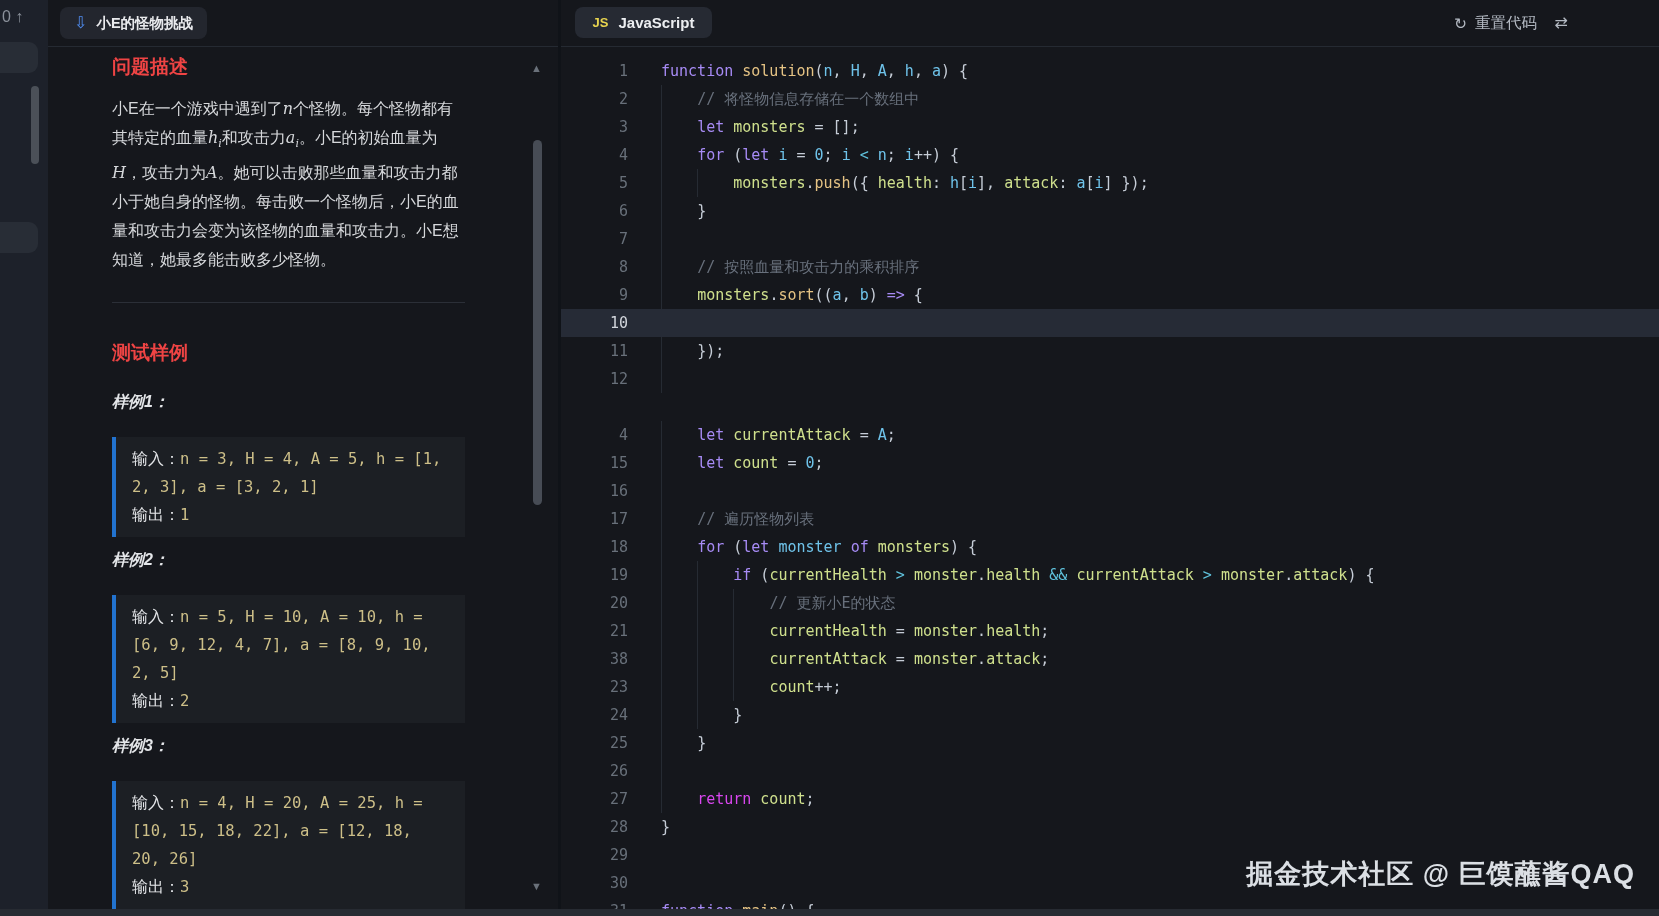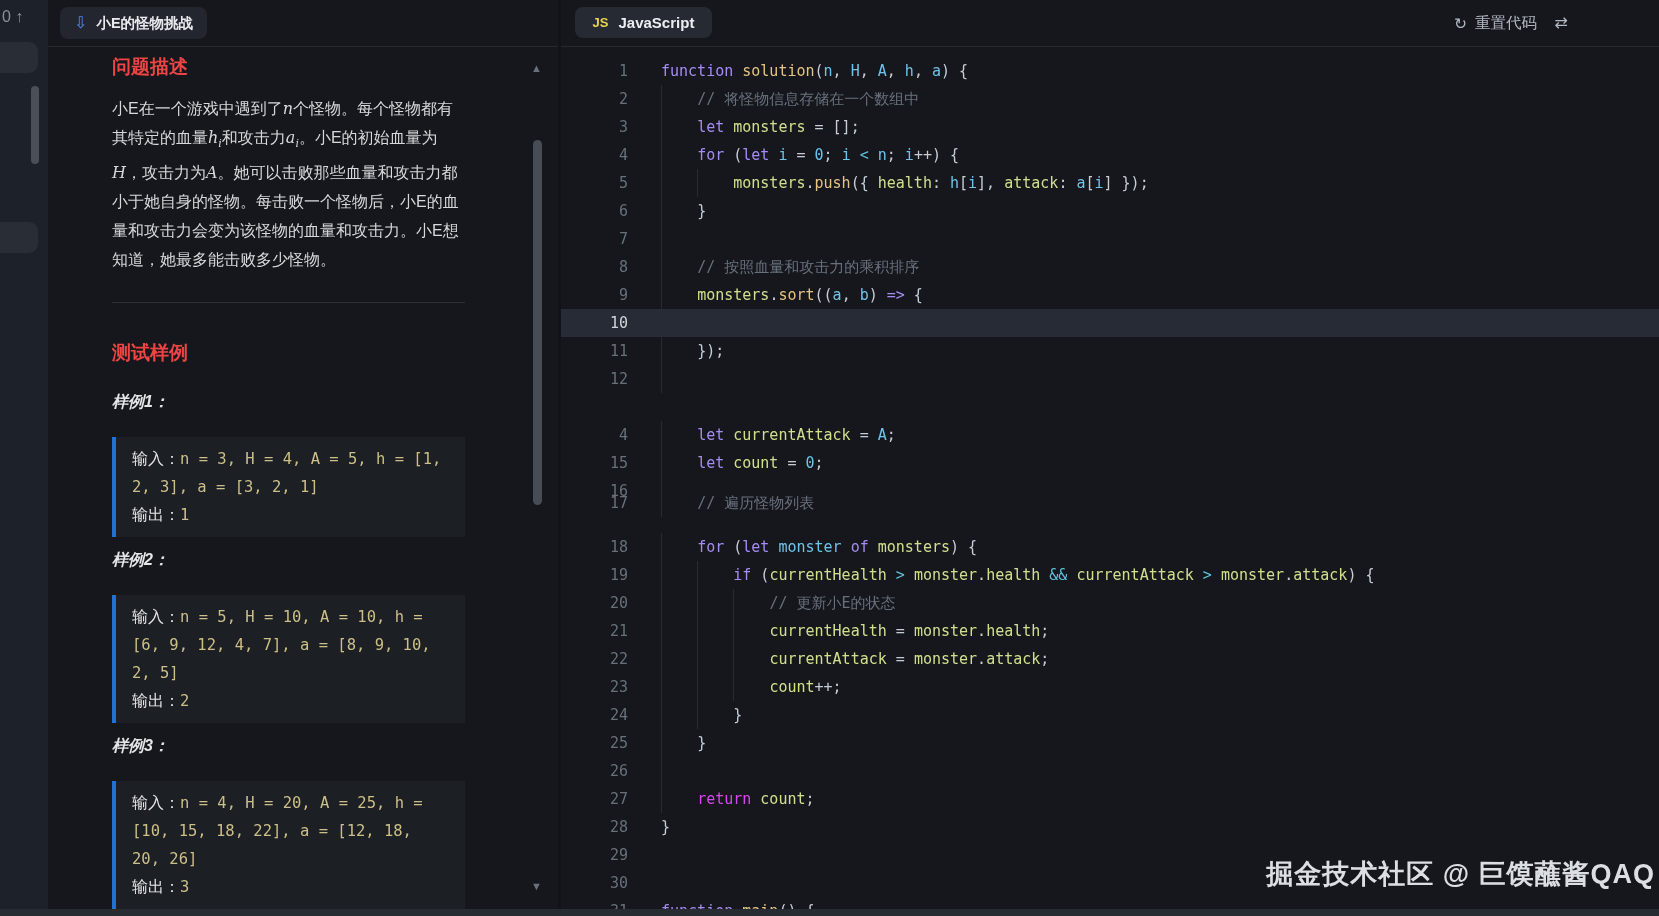--- a/index.html
+++ b/index.html
@@ -45,21 +45,21 @@
 
   .rows{position:absolute;left:561px;top:57px;right:0;height:860px;}
   .row{position:absolute;left:0;right:0;height:28px;font-family:"DejaVu Sans Mono",monospace;font-size:15px;line-height:28px;}
   .row.active{background:#262b36;}
   .row .ln{position:absolute;left:0;width:67px;text-align:right;color:#68707a;}
   .row.active .ln{color:#d2d6dc;}
   .row .guide{position:absolute;top:0;width:1px;height:28px;background:#262b33;}
   .row .code{position:absolute;left:100px;white-space:pre;}
 
   .band{position:absolute;left:0;top:909px;width:1659px;height:7px;background:#272b32;z-index:5;}
-  .watermark{position:absolute;right:4px;top:856px;color:#dbdfe4;font-size:27px;font-weight:600;z-index:6;letter-spacing:1px;}
+  .watermark{position:absolute;right:24px;top:856px;color:#dbdfe4;font-size:27px;font-weight:600;z-index:6;letter-spacing:1px;}
 </style>
 </head>
 <body>
 
 <div id="stage">
 
   <div class="rail">
     <div class="rail-counter">0 ↑</div>
     <div class="rail-box" style="top:42px"></div>
     <div class="rail-box" style="top:222px"></div>
@@ -178,21 +178,21 @@
       <div class="row" style="top: 392px;">
         <span class="ln">15</span>
         <span class="guide" style="left: 100px;"></span>
         <span class="code">    <span style="color: rgb(167, 139, 245);">let</span><span style="color: rgb(198, 205, 215);"> </span><span style="color: rgb(207, 224, 141);">count</span><span style="color: rgb(198, 205, 215);"> = </span><span style="color: rgb(111, 195, 234);">0</span><span style="color: rgb(198, 205, 215);">;</span></span>
       </div>
       <div class="row" style="top: 420px;">
         <span class="ln">16</span>
         <span class="guide" style="left: 100px;"></span>
         <span class="code"></span>
       </div>
-      <div class="row" style="top: 432px;">
+      <div class="row" style="top: 448px;">
         <span class="ln">17</span>
         <span class="guide" style="left: 100px;"></span>
         <span class="code">    <span style="color: rgb(104, 112, 124);">// 遍历怪物列表</span></span>
       </div>
       <div class="row" style="top: 476px;">
         <span class="ln">18</span>
         <span class="guide" style="left: 100px;"></span>
         <span class="code">    <span style="color: rgb(167, 139, 245);">for</span><span style="color: rgb(198, 205, 215);"> (</span><span style="color: rgb(167, 139, 245);">let</span><span style="color: rgb(198, 205, 215);"> </span><span style="color: rgb(111, 195, 234);">monster</span><span style="color: rgb(198, 205, 215);"> </span><span style="color: rgb(167, 139, 245);">of</span><span style="color: rgb(198, 205, 215);"> </span><span style="color: rgb(207, 224, 141);">monsters</span><span style="color: rgb(198, 205, 215);">) {</span></span>
       </div>
       <div class="row" style="top: 504px;">
@@ -209,21 +209,21 @@
         <span class="code">            <span style="color: rgb(104, 112, 124);">// 更新小E的状态</span></span>
       </div>
       <div class="row" style="top: 560px;">
         <span class="ln">21</span>
         <span class="guide" style="left: 100px;"></span>
         <span class="guide" style="left: 136px;"></span>
         <span class="guide" style="left: 172px;"></span>
         <span class="code">            <span style="color: rgb(207, 224, 141);">currentHealth</span><span style="color: rgb(198, 205, 215);"> = </span><span style="color: rgb(207, 224, 141);">monster</span><span style="color: rgb(198, 205, 215);">.</span><span style="color: rgb(207, 224, 141);">health</span><span style="color: rgb(198, 205, 215);">;</span></span>
       </div>
       <div class="row" style="top: 588px;">
-        <span class="ln">22</span>
+        <span class="ln">38</span>
         <span class="guide" style="left: 100px;"></span>
         <span class="guide" style="left: 136px;"></span>
         <span class="guide" style="left: 172px;"></span>
         <span class="code">            <span style="color: rgb(207, 224, 141);">currentAttack</span><span style="color: rgb(198, 205, 215);"> = </span><span style="color: rgb(207, 224, 141);">monster</span><span style="color: rgb(198, 205, 215);">.</span><span style="color: rgb(207, 224, 141);">attack</span><span style="color: rgb(198, 205, 215);">;</span></span>
       </div>
       <div class="row" style="top: 616px;">
         <span class="ln">23</span>
         <span class="guide" style="left: 100px;"></span>
         <span class="guide" style="left: 136px;"></span>
         <span class="guide" style="left: 172px;"></span>

